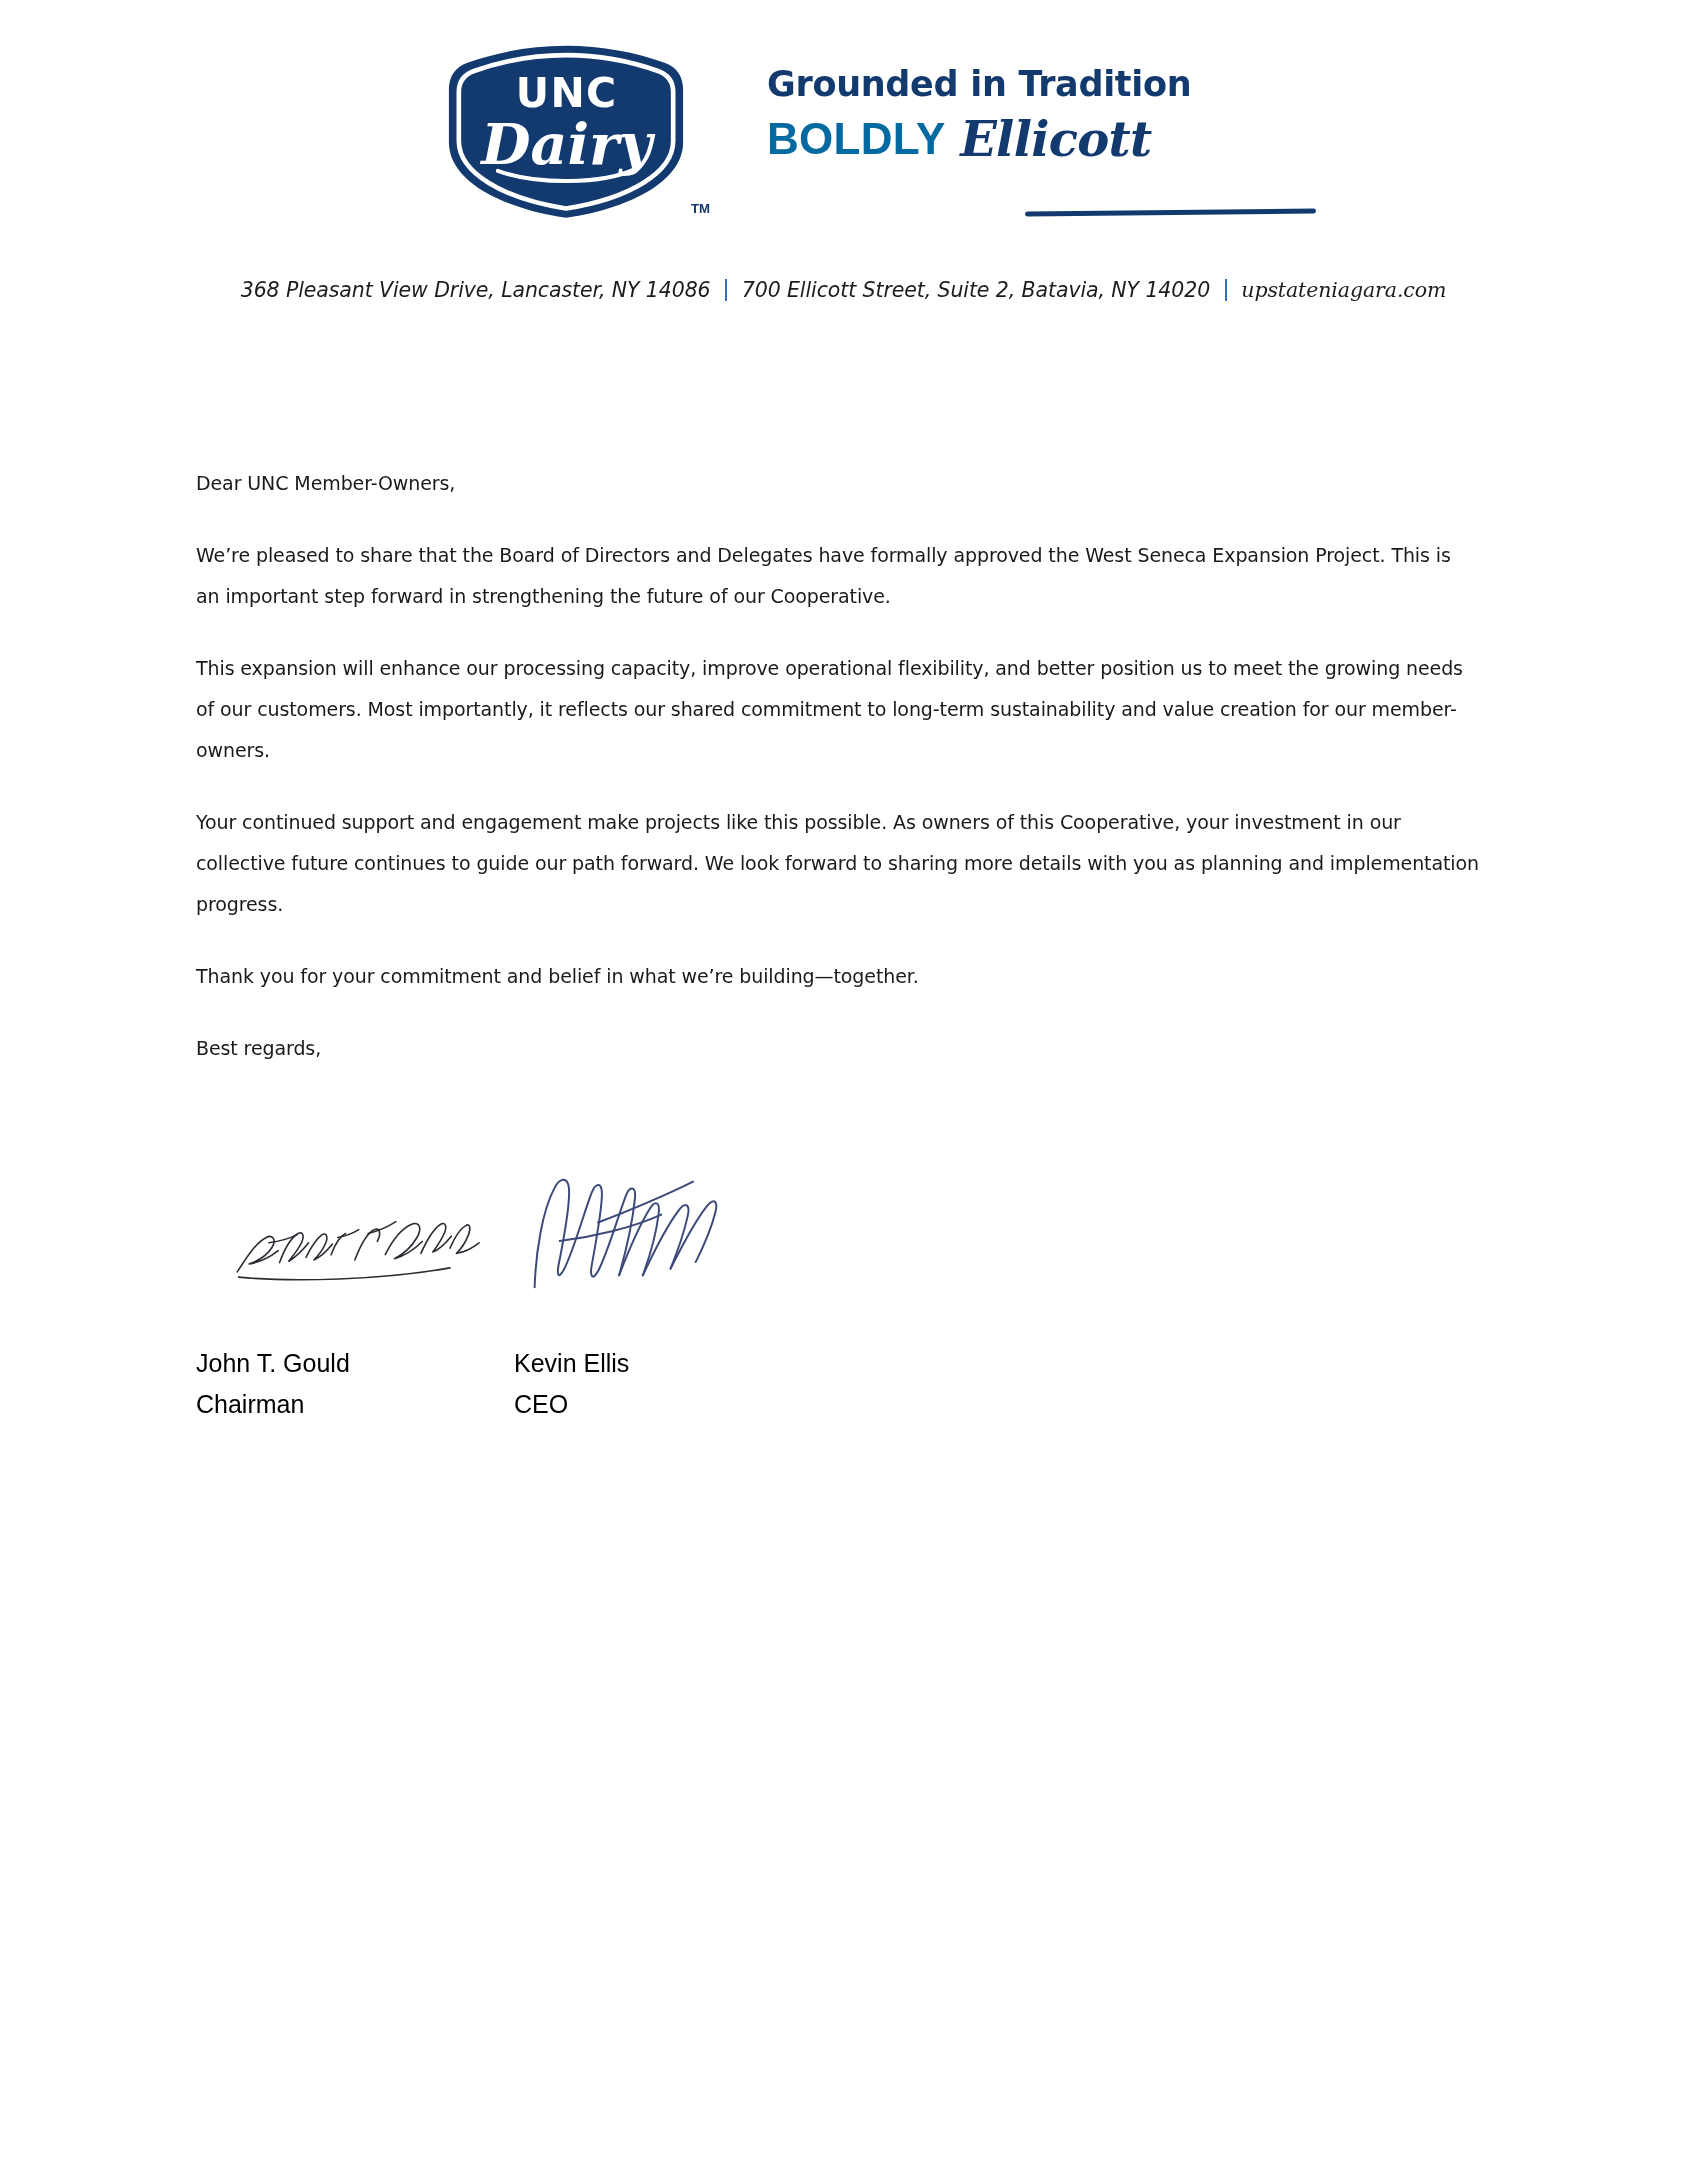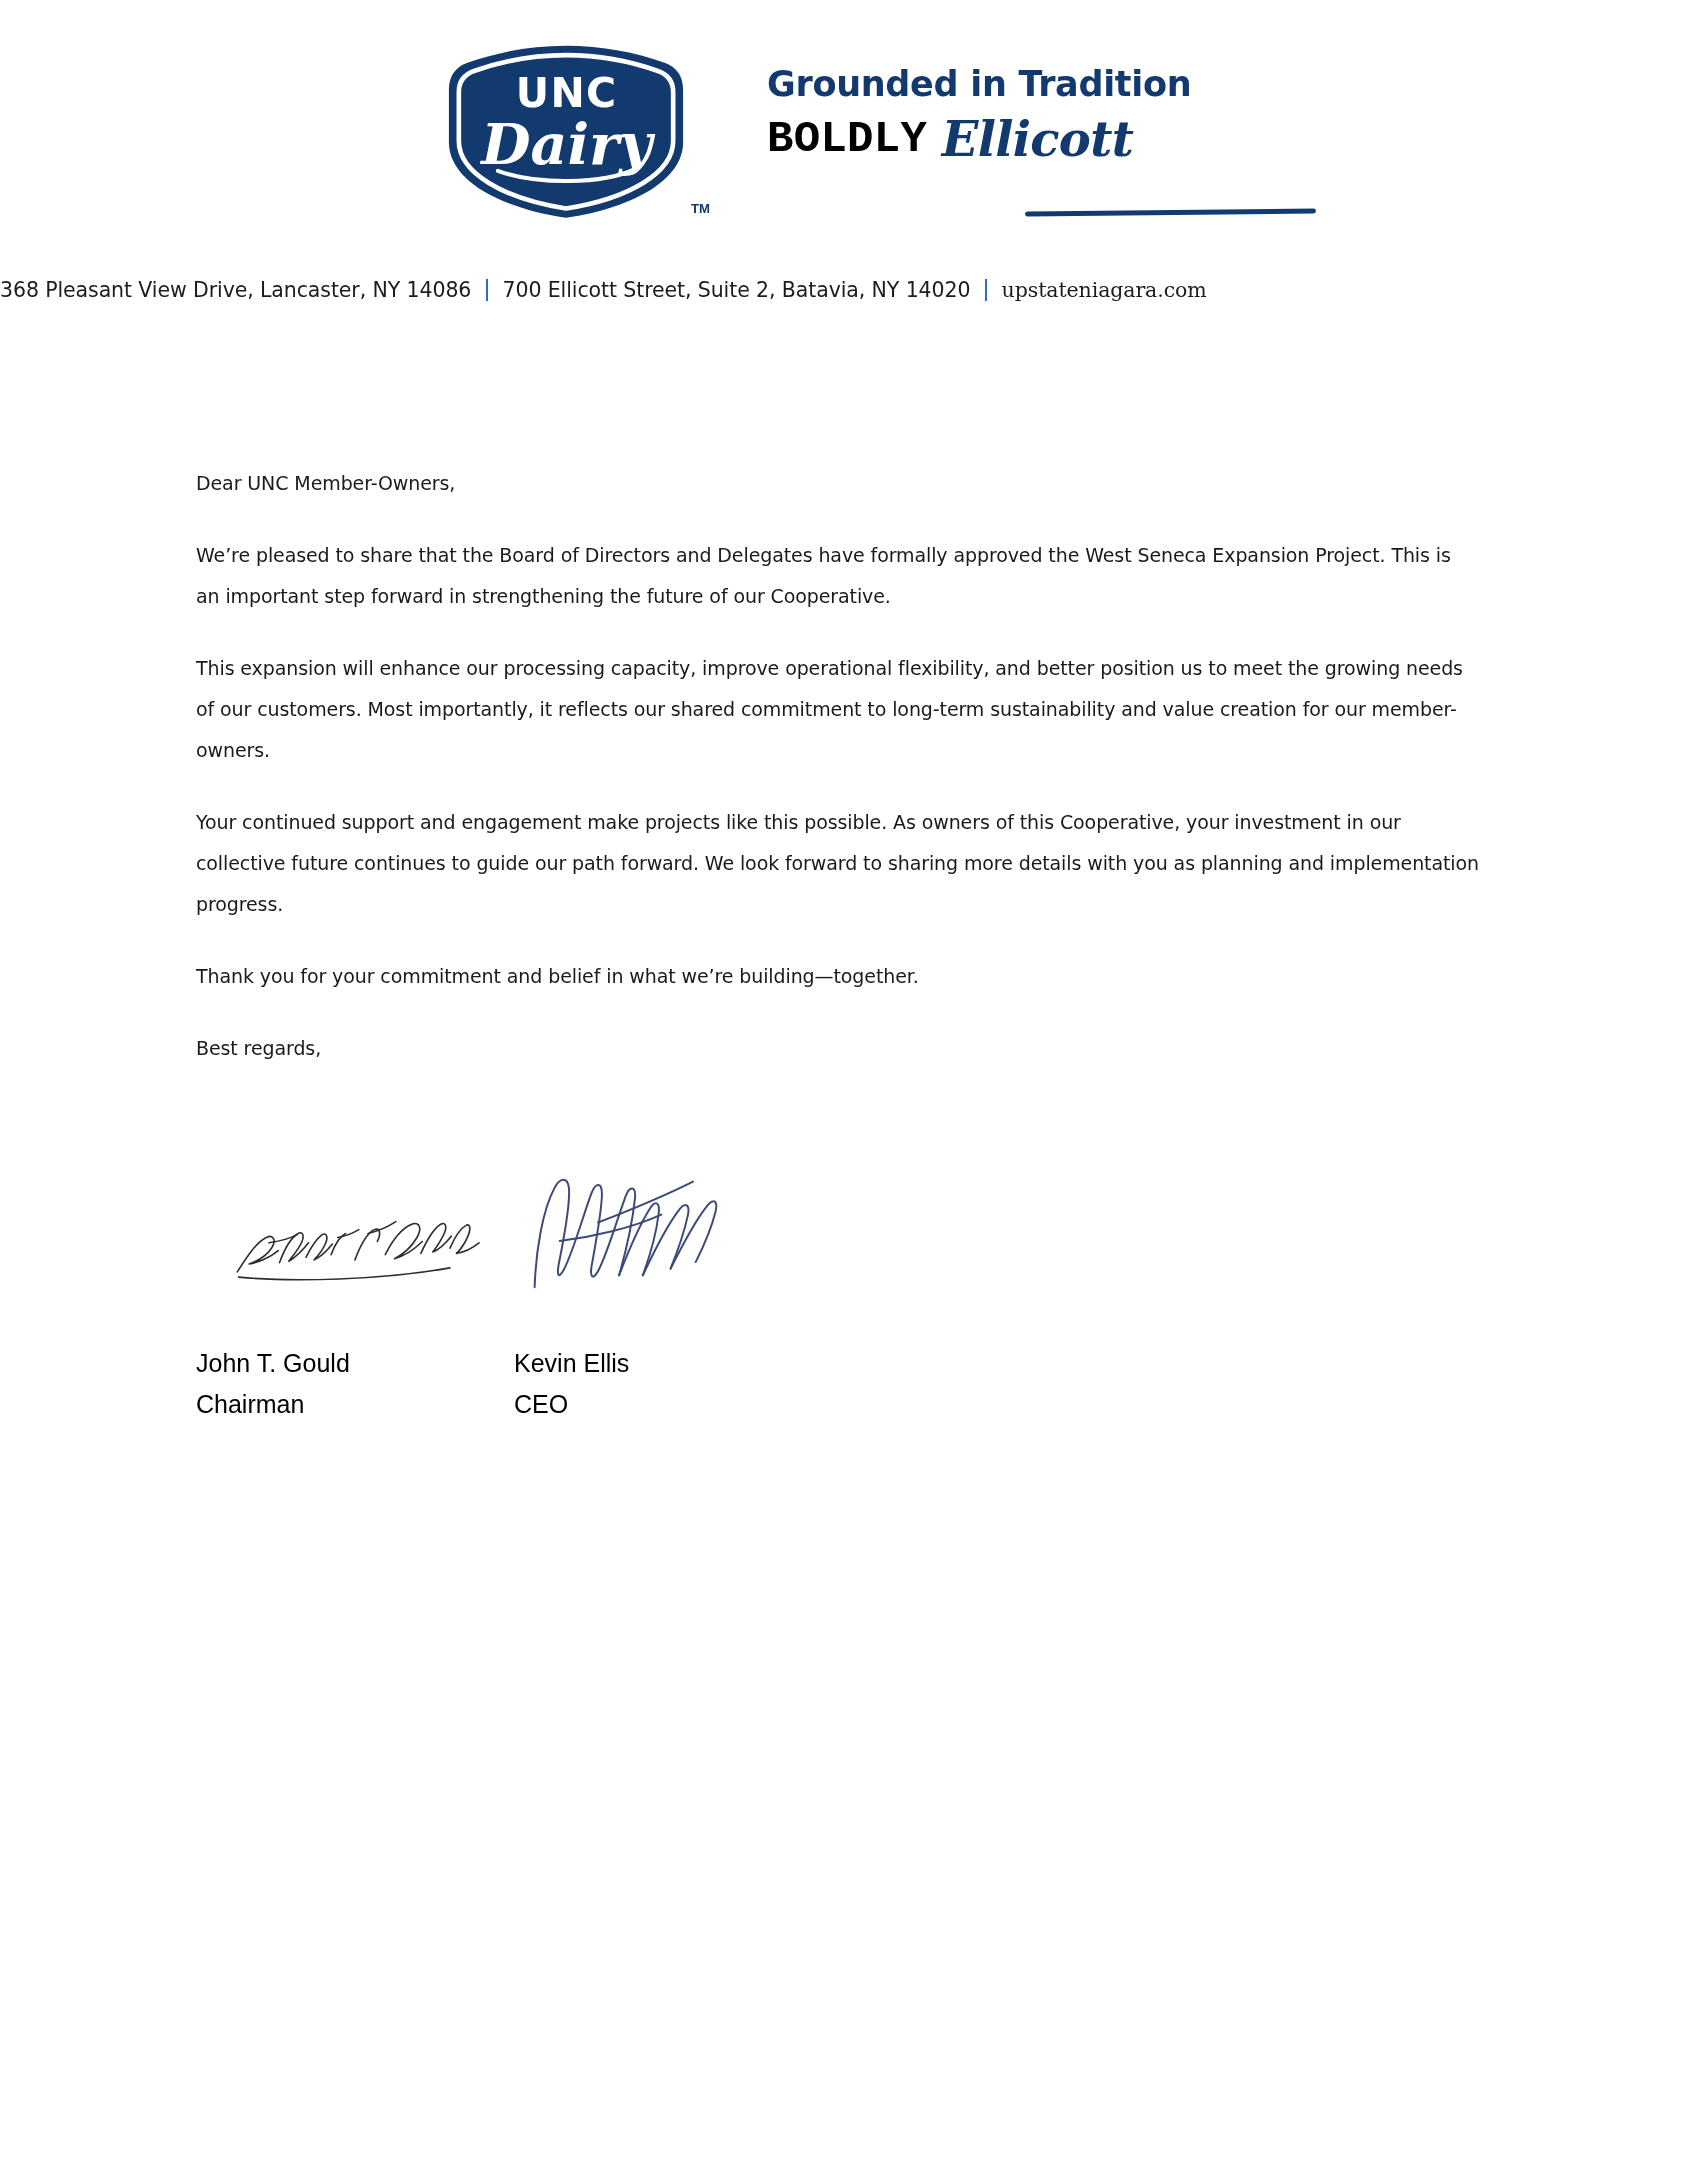--- a/index.html
+++ b/index.html
@@ -72,25 +72,25 @@
     letter-spacing: -0.3px;
     color: #123a6e;
     line-height: 1.05;
   }
   .tagline-bottom {
     margin-top: 12px;
     line-height: 1.0;
     white-space: nowrap;
   }
   .tagline-boldly {
-    font-family: Liberation Mono, monospace;
+    font-family: Liberation Sans, sans-serif;
     font-weight: bold;
     font-size: 44px;
     letter-spacing: 0.3px;
-    color: #000000;
+    color: #0369a1;
     vertical-align: middle;
   }
   .tagline-evolving {
     font-family: "DejaVu Serif", serif;
     font-style: italic;
     font-weight: bold;
     font-size: 48px;
     color: #123a6e;
     margin-left: 14.6px;
     vertical-align: middle;
@@ -106,25 +106,27 @@
     border-radius: 2.6px;
     transform: rotate(-0.6deg);
   }
 
   
   .address-line {
     position: absolute;
     top: 278px;
     left: 0;
     width: 1687px;
+    text-align: center;
     font-family: "DejaVu Sans", sans-serif;
     font-size: 20.5px;
     color: #1c1c1c;
     letter-spacing: -0.1px;
     white-space: nowrap;
+    font-style: italic;
   }
   .addr-sep {
     display: inline-block;
     width: 2px;
     height: 22.5px;
     background: #2f6fb5;
     vertical-align: -4px;
     margin: 0 14.6px;
   }
   .addr-web {

